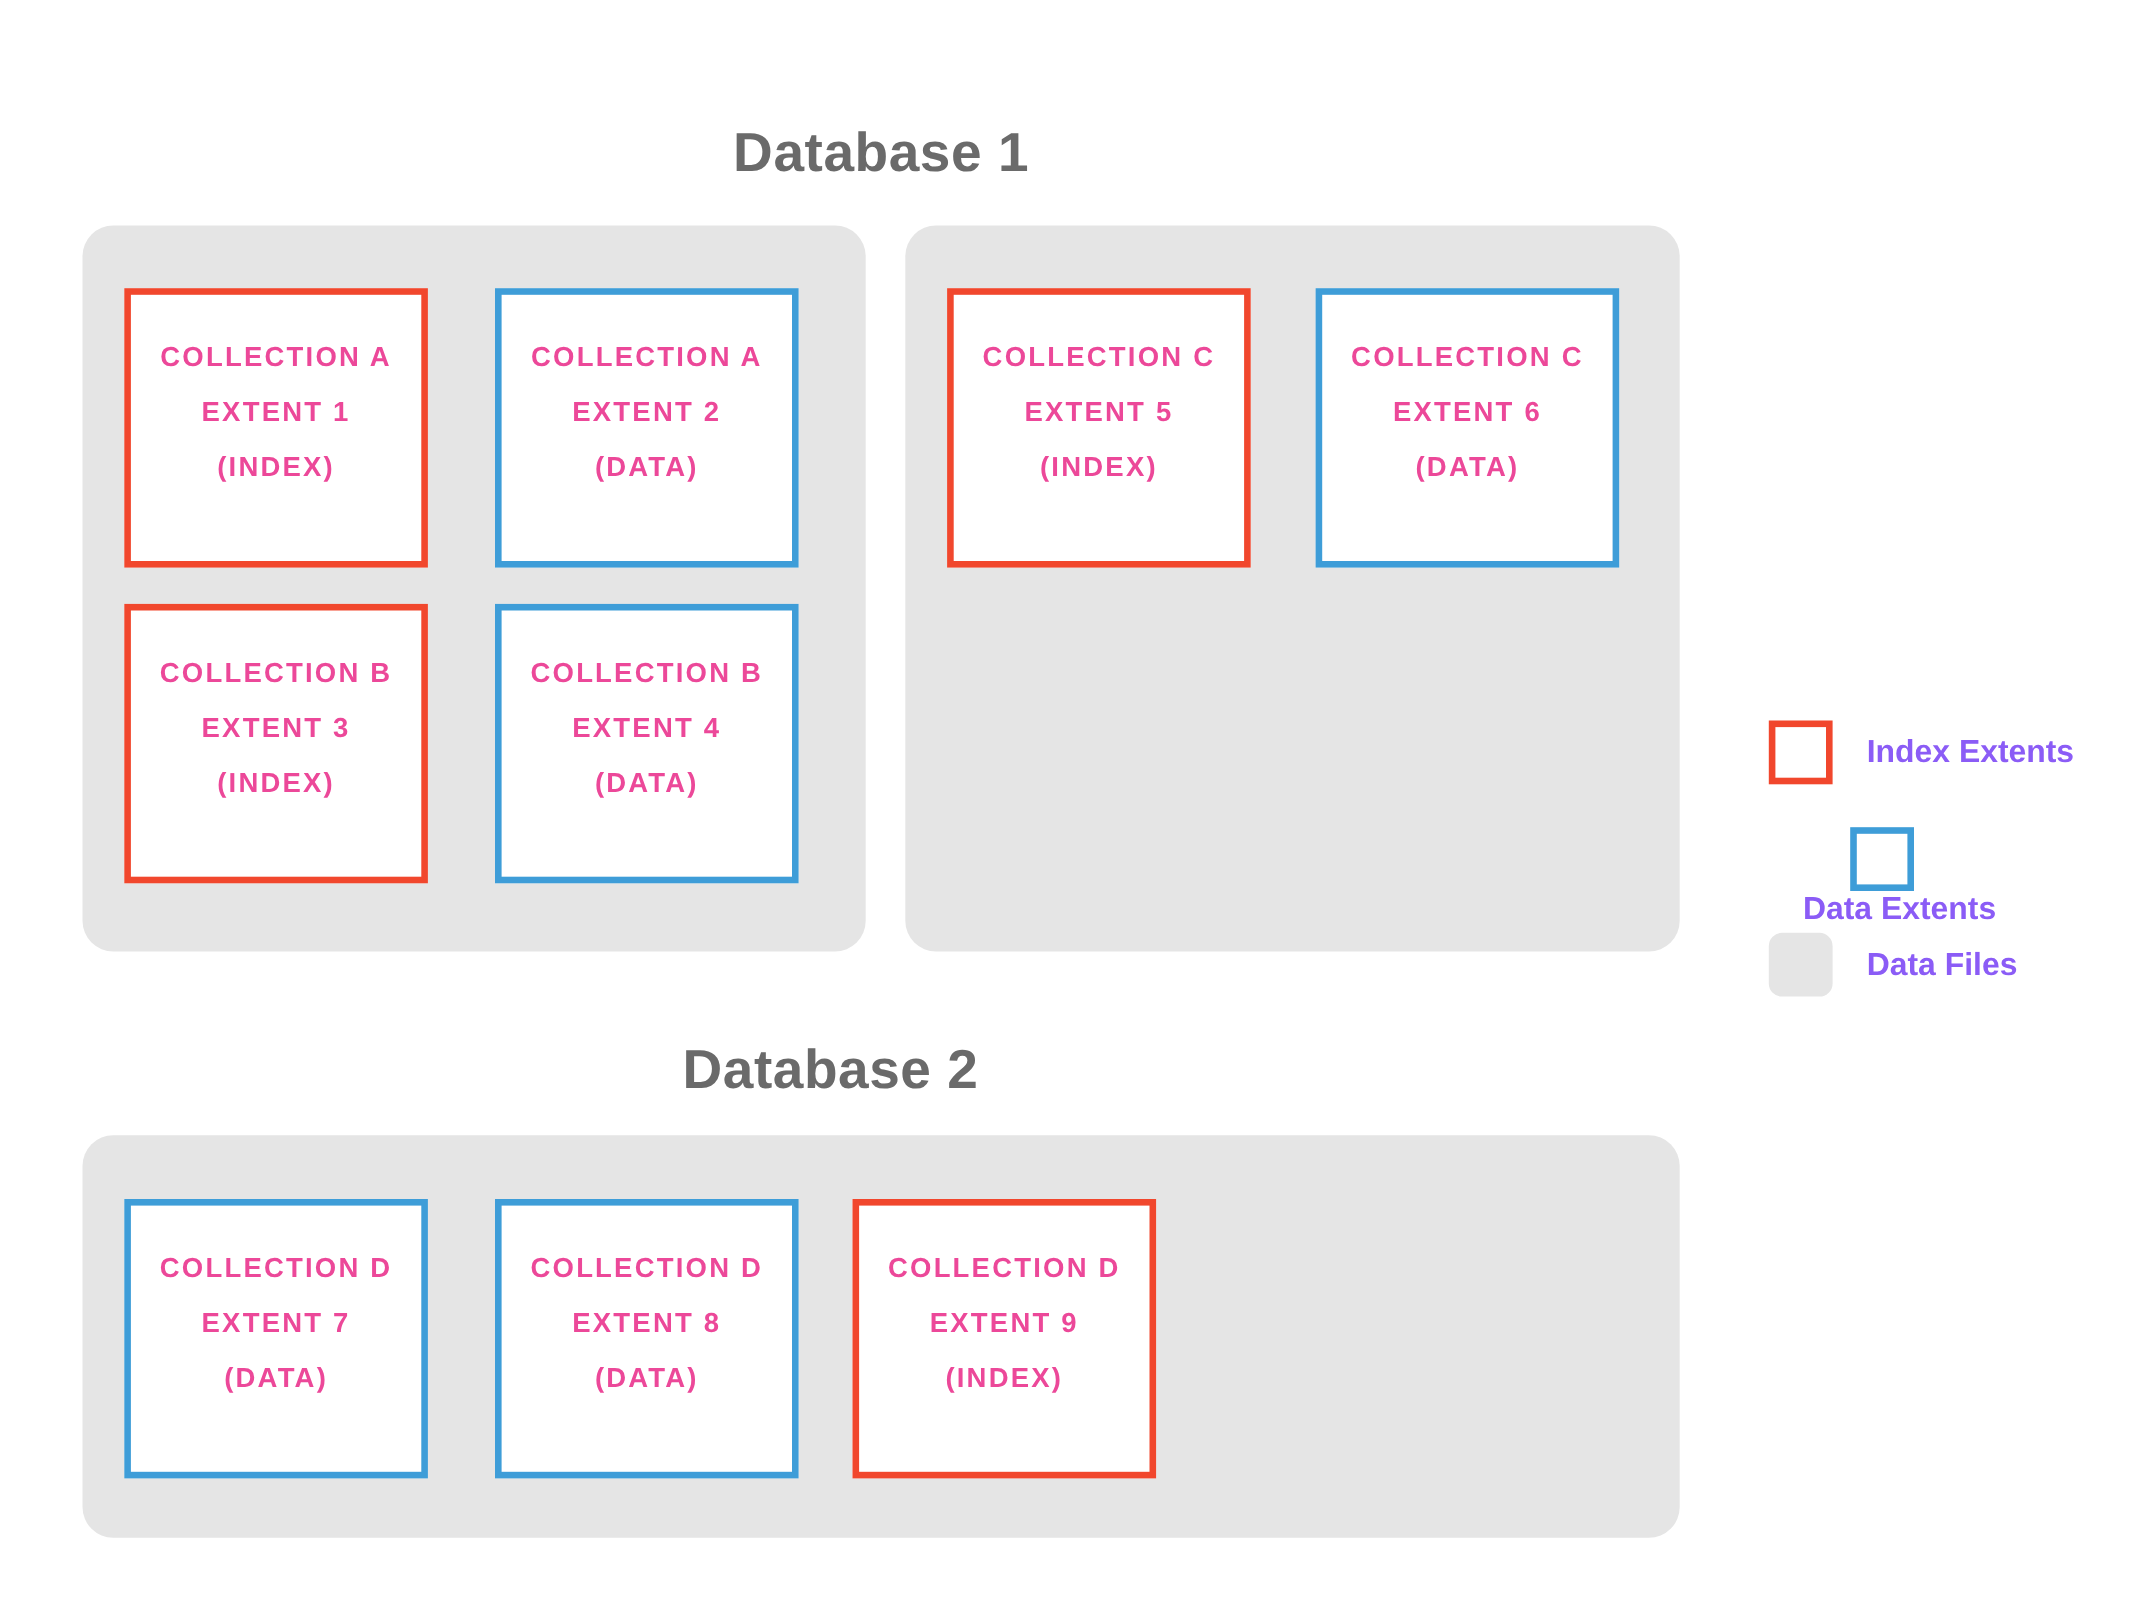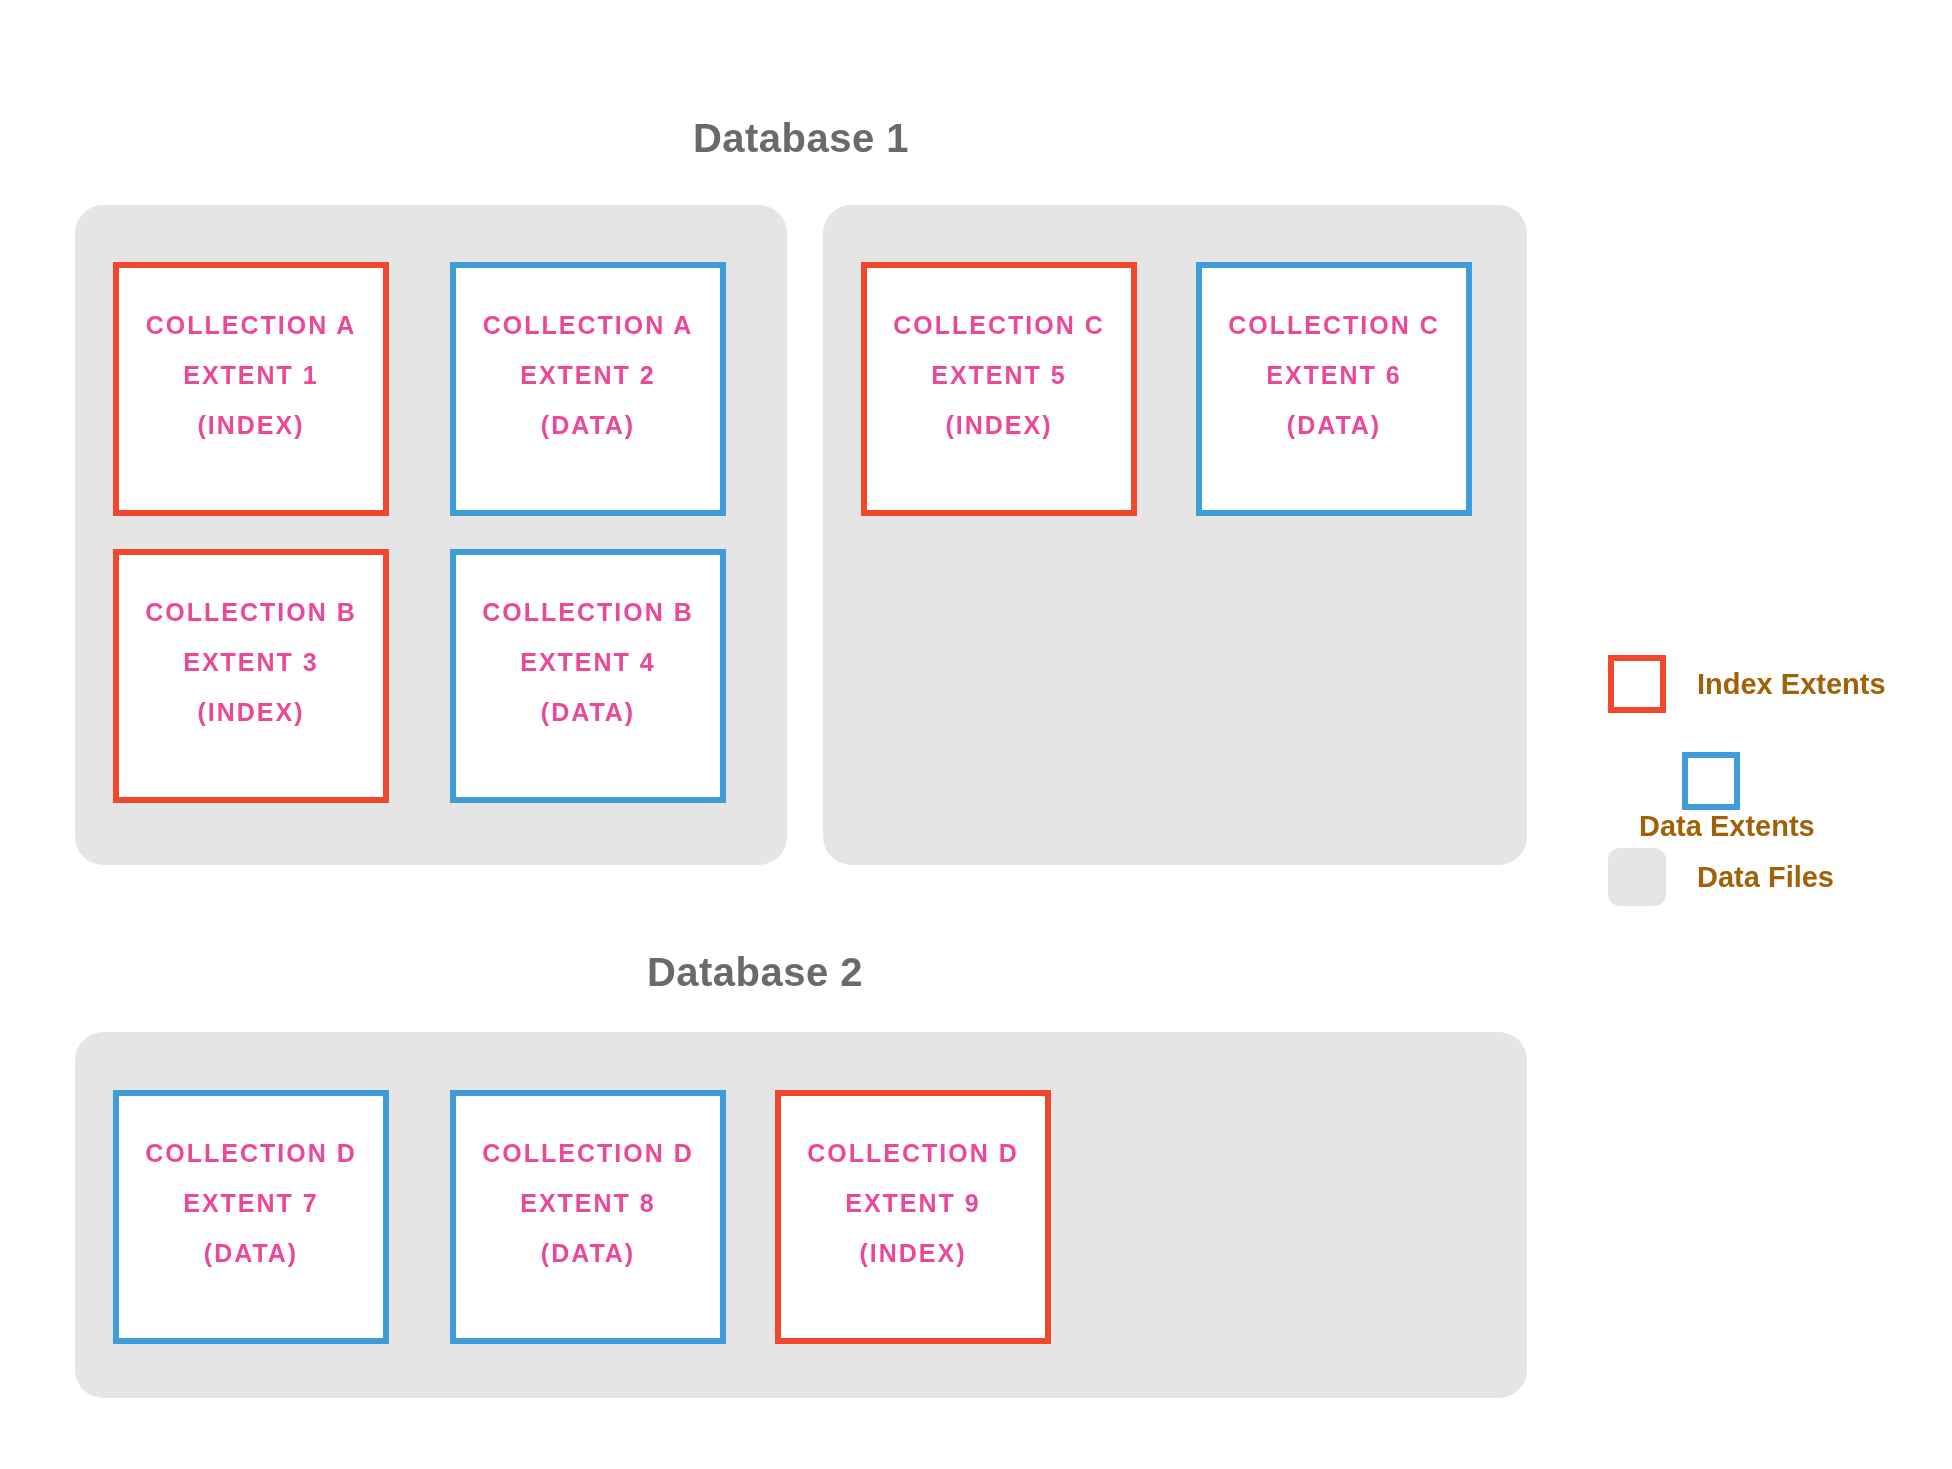--- a/index.html
+++ b/index.html
@@ -11,21 +11,21 @@
   .canvas {
     position: relative;
     width: 1952px;
     height: 1469px;
     background: #ffffff;
     overflow: hidden;
   }
   .db-title {
     position: absolute;
     text-align: center;
-    font-size: 40px;
+    font-size: 50px;
     line-height: 52px;
     font-weight: 700;
     color: #6A6A6A;
     letter-spacing: 0.5px;
   }
   .data-file {
     position: absolute;
     background: #E5E5E5;
     border-radius: 28px;
   }
@@ -70,21 +70,21 @@
     box-sizing: border-box;
     flex: 0 0 58px;
   }
   .swatch.index-swatch { border: 6px solid #F1472D; background: #ffffff; }
   .swatch.data-swatch  { border: 6px solid #3E9DD8; background: #ffffff; }
   .swatch.file-swatch  { border: none; background: #E5E5E5; border-radius: 12px; }
   .legend-item .legend-label {
     margin-left: 31px;
     font-size: 29px;
     font-weight: 700;
-    color: #a16207;
+    color: #8b5cf6;
     white-space: nowrap;
   }
 </style>
 </head>
 <body>
 
 <div class="canvas">
 
   <div class="db-title" style="left:75px; top:112px; width:1452px;">Database 1</div>
 

